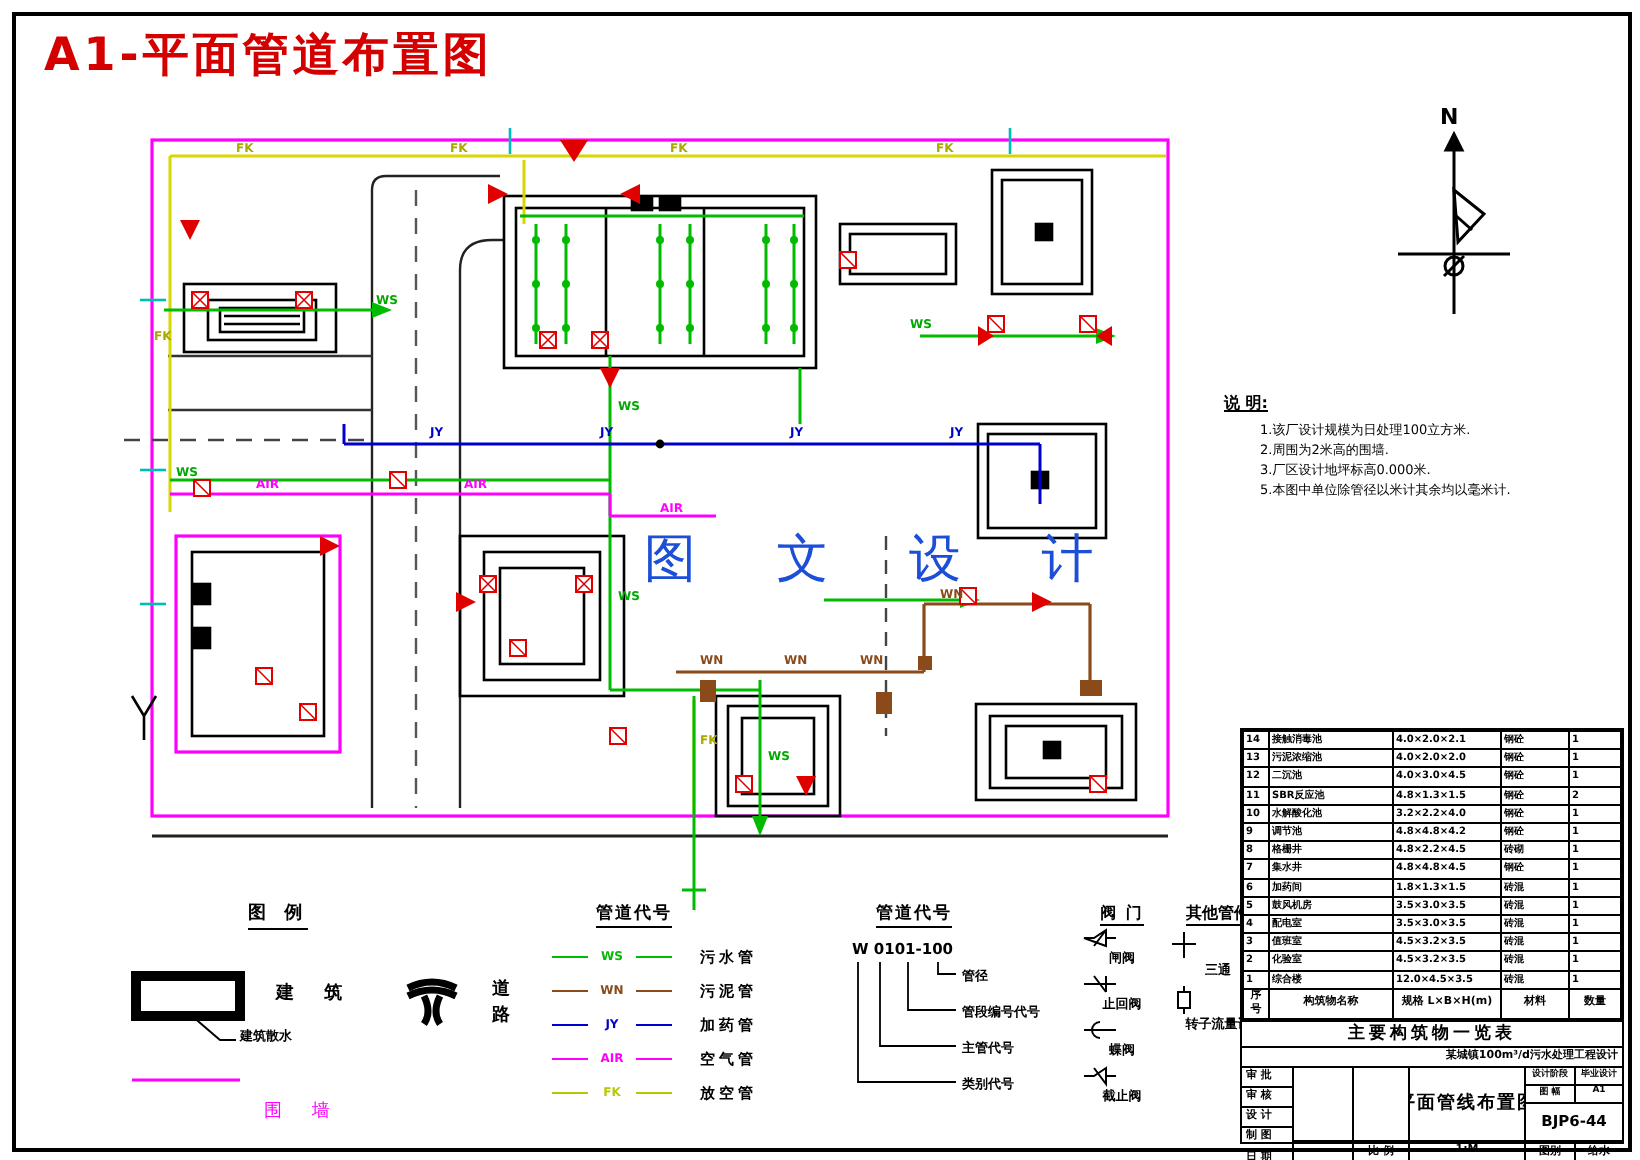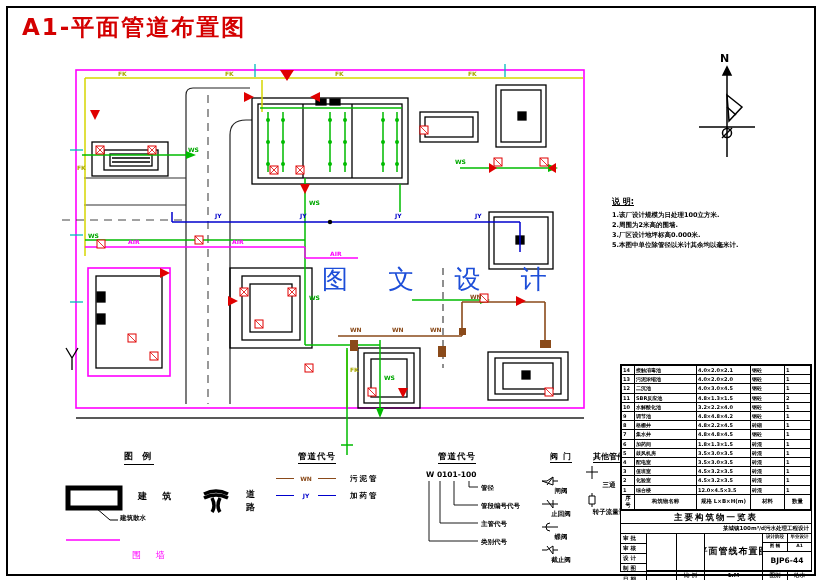--- a/index.html
+++ b/index.html
@@ -9,42 +9,42 @@
   #title{position:absolute;left:22px;top:12px;font-size:23px;font-weight:bold;color:#d40000;letter-spacing:2px;}
   #watermark{position:absolute;left:322px;top:262px;font-size:26px;color:#1d4ed8;letter-spacing:16px;white-space:nowrap;}
   svg{display:block;}
   text.ws{fill:#00a800;} text.wn{fill:#8a4a1a;} text.jy{fill:#0000cc;} text.air{fill:#ff00ff;} text.fk{fill:#a8a800;}
   
   #north{position:absolute;left:692px;top:52px;width:70px;height:118px;}
   #north .n{position:absolute;left:28px;top:0;font-size:11px;font-weight:bold;color:#000;}
   
   #notes{position:absolute;left:612px;top:196px;width:190px;color:#000;}
   #notes .nt{font-size:8px;font-weight:bold;margin-bottom:3px;text-decoration:underline;}
-  #notes .ni{font-size:6.5px;line-height:10px;font-weight:bold;}
+  #notes .ni{font-size:6.5px;line-height:10px;font-weight:normal;margin-left:18px;}
   
   #legend{position:absolute;left:58px;top:444px;width:220px;height:112px;}
   #legend .lt{position:absolute;left:66px;top:6px;font-size:9px;font-weight:bold;border-bottom:1px solid #000;padding-bottom:1px;letter-spacing:3px;}
   #legend .blab{position:absolute;left:80px;top:46px;font-size:9px;font-weight:bold;letter-spacing:6px;}
   #legend .bsub{position:absolute;left:62px;top:70px;font-size:6.5px;font-weight:bold;}
   #legend .rlab{position:absolute;left:188px;top:44px;font-size:9px;font-weight:bold;letter-spacing:6px;}
   #legend .flab{position:absolute;left:74px;top:105px;font-size:9px;font-weight:normal;letter-spacing:6px;color:#ff00ff;}
   
   #pipelegend{position:absolute;left:276px;top:444px;width:150px;}
   #pipelegend .plt{font-size:8.5px;font-weight:bold;border-bottom:1px solid #000;display:inline-block;margin-left:22px;margin-bottom:6px;letter-spacing:1px;}
   .plrow{display:flex;align-items:center;height:17px;}
   .plline{width:18px;height:0;border-top:1.6px solid;}
   .plcode{font-size:6px;font-weight:bold;width:24px;text-align:center;}
   .pllab{font-size:7.5px;font-weight:bold;margin-left:14px;color:#000;letter-spacing:2px;}
   
   #pipecode{position:absolute;left:424px;top:444px;width:130px;}
   #pipecode .pct{font-size:8.5px;font-weight:bold;border-bottom:1px solid #000;display:inline-block;margin-left:14px;margin-bottom:6px;letter-spacing:1px;}
   #pipecode .pcex{font-size:7.5px;font-weight:bold;margin-left:2px;}
   
   #valves{position:absolute;left:540px;top:444px;width:42px;text-align:center;}
-  #valves .vt{font-size:8px;font-weight:bold;border-bottom:1px solid #000;display:inline-block;margin-bottom:12px;letter-spacing:1px;}
+  #valves .vt{font-size:8px;font-weight:bold;border-bottom:1px solid #000;display:inline-block;margin-bottom:0;letter-spacing:1px;}
   .vitem{margin-bottom:2px;}
   .vlab{font-size:6.5px;font-weight:bold;}
   #fittings{position:absolute;left:584px;top:444px;width:50px;text-align:center;}
   #fittings .ft{font-size:8px;font-weight:bold;border-bottom:1px solid #000;display:inline-block;margin-bottom:2px;}
   
   #tblock{position:absolute;left:620px;top:364px;width:192px;height:208px;border:1.5px solid #000;box-sizing:border-box;background:#fff;}
   #eqtable{border-collapse:collapse;width:100%;table-layout:fixed;}
   #eqtable td{border:0.5px solid #000;font-size:5px;line-height:8.2px;height:8.2px;padding:0 1px;overflow:hidden;white-space:nowrap;font-weight:bold;}
   #eqtable .hdr td{font-size:5.5px;height:14px;line-height:7px;white-space:normal;text-align:center;}
   #tb-title{border-top:1px solid #000;border-bottom:1px solid #000;text-align:center;font-size:8.5px;font-weight:bold;letter-spacing:2px;height:12px;line-height:12px;}
@@ -313,30 +313,48 @@
     <div class="blab">建 筑</div>
     <div class="bsub">建筑散水</div>
     <div class="rlab">道 路</div>
     <div class="flab">围 墙</div>
   </div>
 
   <div id="pipelegend">
     <div class="plt">管道代号</div>
     <div id="pipelegend-items">
         <div class="plrow">
+          <span class="plline" style="border-color: rgb(0, 187, 0);"></span>
+          <span class="plcode" style="color: rgb(0, 187, 0);">WS</span>
+          <span class="plline" style="border-color: rgb(0, 187, 0);"></span>
+          <span class="pllab">污水管</span>
+        </div>
+        <div class="plrow">
           <span class="plline" style="border-color: rgb(138, 74, 26);"></span>
           <span class="plcode" style="color: rgb(138, 74, 26);">WN</span>
           <span class="plline" style="border-color: rgb(138, 74, 26);"></span>
           <span class="pllab">污泥管</span>
         </div>
         <div class="plrow">
           <span class="plline" style="border-color: rgb(0, 0, 204);"></span>
           <span class="plcode" style="color: rgb(0, 0, 204);">JY</span>
           <span class="plline" style="border-color: rgb(0, 0, 204);"></span>
           <span class="pllab">加药管</span>
+        </div>
+        <div class="plrow">
+          <span class="plline" style="border-color: rgb(255, 0, 255);"></span>
+          <span class="plcode" style="color: rgb(255, 0, 255);">AIR</span>
+          <span class="plline" style="border-color: rgb(255, 0, 255);"></span>
+          <span class="pllab">空气管</span>
+        </div>
+        <div class="plrow">
+          <span class="plline" style="border-color: rgb(184, 200, 0);"></span>
+          <span class="plcode" style="color: rgb(184, 200, 0);">FK</span>
+          <span class="plline" style="border-color: rgb(184, 200, 0);"></span>
+          <span class="pllab">放空管</span>
         </div>
       </div>
   </div>
 
   <div id="pipecode">
     <div class="pct">管道代号</div>
     <div class="pcex">W 0101-100</div>
     <svg width="130" height="82" viewBox="0 0 130 82">
       <g stroke="#000" fill="none" stroke-width="0.9">
         <path d="M45,2 V8 H50 M50,8 H54"></path>

